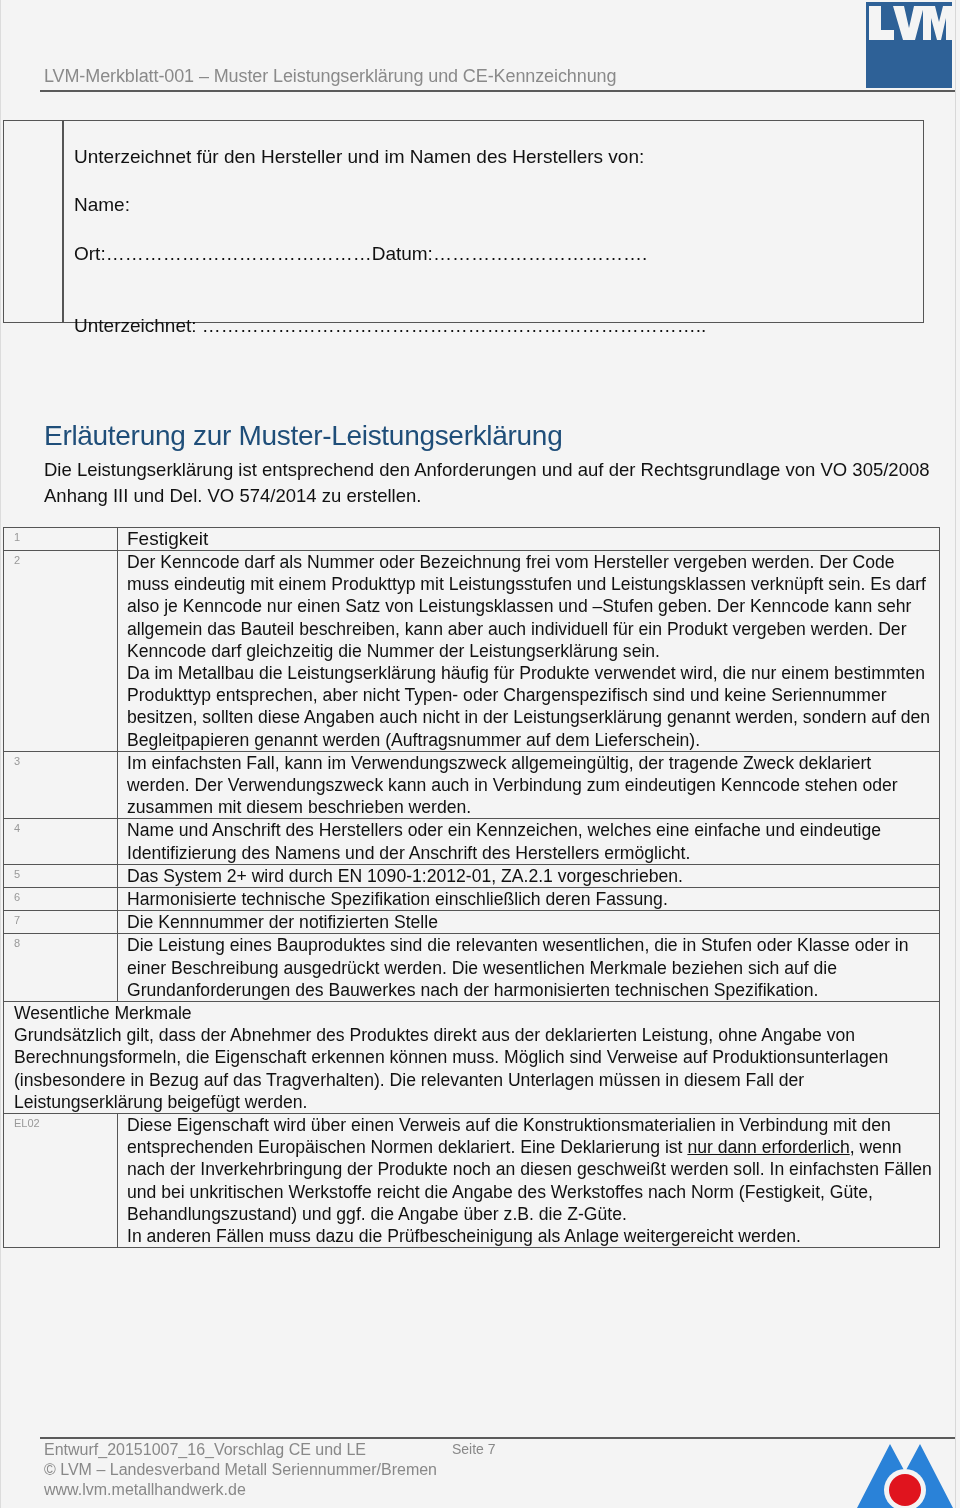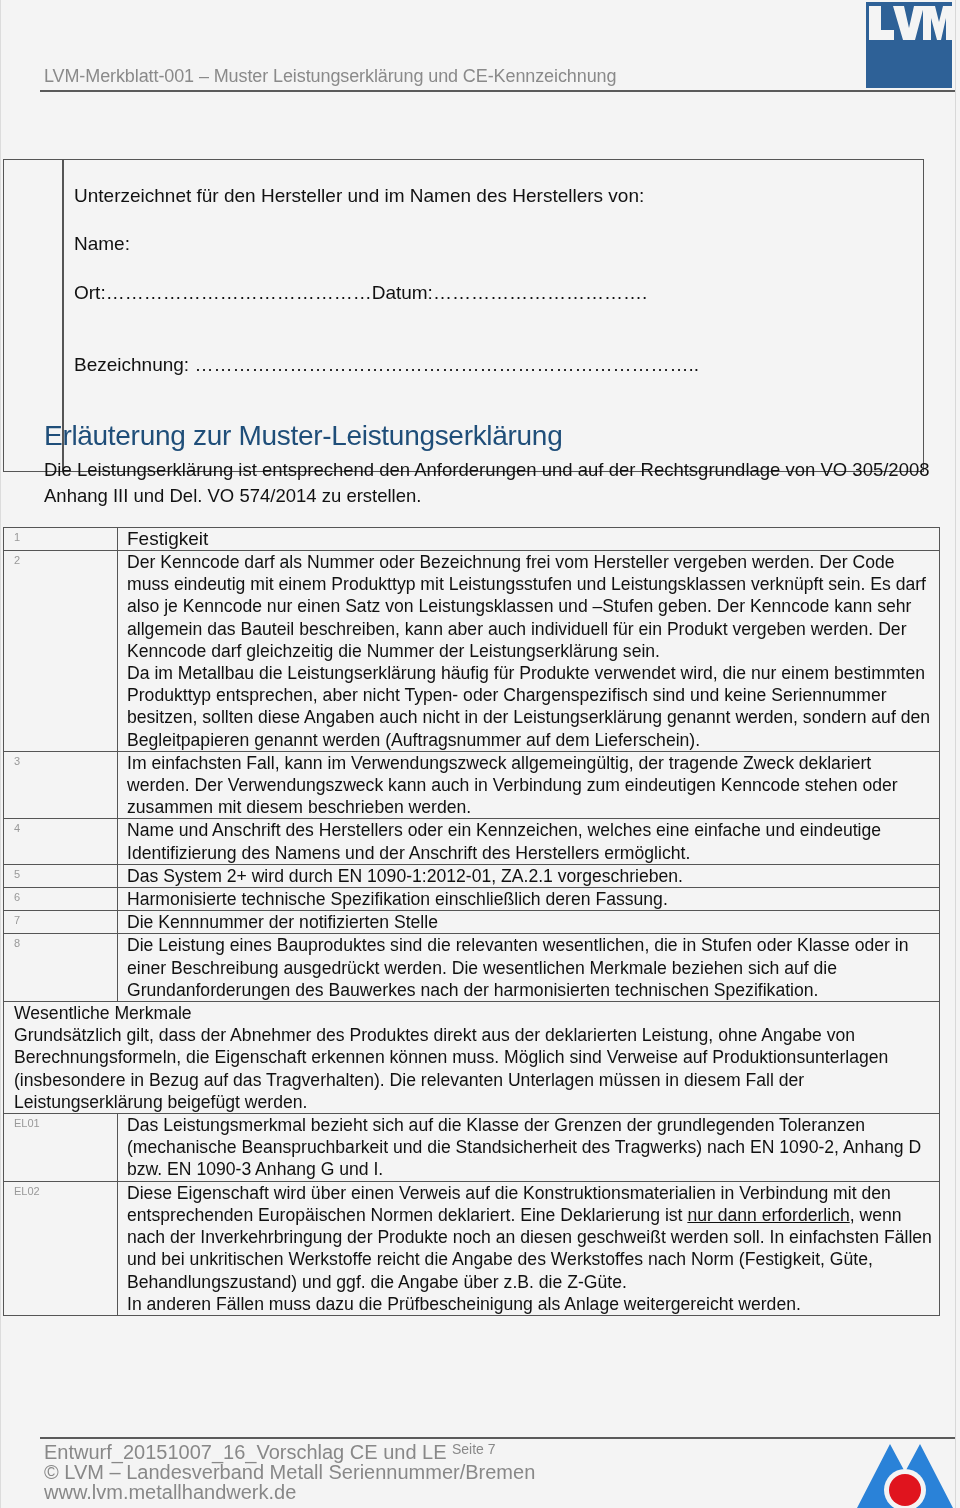--- a/index.html
+++ b/index.html
@@ -19,22 +19,22 @@
   }
   .header-line { position: absolute; left: 40px; top: 90px; width: 915px; height: 2px; background: #5a5a5a; }
   .logo-top {
     position: absolute; left: 866px; top: 2px; width: 86px; height: 86px;
     background: #2e6197;
   }
   .logo-top svg { display: block; }
 
   
   .sig-box {
-    position: absolute; left: 3px; top: 120px; width: 921px; height: 313px;
-    border: 1.5px solid #555; box-sizing: border-box; margin-top: 39px;
+    position: absolute; left: 3px; top: 120px; width: 921px; height: 203px;
+    border: 1.5px solid #555; box-sizing: border-box;
   }
   .sig-divider { position: absolute; left: 58px; top: 0; width: 1.5px; height: 100%; background: #555; }
   .sig-line { position: absolute; left: 70px; font-size: 19px; white-space: nowrap; color: #111; }
 
   
   .section-heading {
     position: absolute; left: 44px; top: 420px;
     font-size: 28px; color: #1f4e79; white-space: nowrap; letter-spacing: -0.3px;
   }
   .section-intro {
@@ -54,21 +54,21 @@
   .notes-table td.num {
     width: 103px; color: #999; font-size: 11px; line-height: 14px; padding: 2px 0 0 10px;
   }
   .notes-table td.text { color: #111; }
   .notes-table td.full { padding: 0 22px 0 10px; }
   .notes-table .u { text-decoration: underline; }
 
   
   .footer-line { position: absolute; left: 40px; top: 1437px; width: 915px; height: 2px; background: #5a5a5a; }
   .footer-text {
-    position: absolute; left: 44px; font-size: 20px; color: #888; white-space: nowrap;
+    position: absolute; left: 44px; font-size: 16px; color: #888; white-space: nowrap;
   }
   .footer-page { position: absolute; left: 452px; top: 1441px; font-size: 14px; color: #888; }
   .logo-bottom { position: absolute; left: 855px; top: 1440px; width: 100px; height: 68px; }
 </style>
 </head>
 <body>
 
 <div class="edge-left"></div>
 <div class="edge-right"></div>
 
@@ -84,21 +84,21 @@
 
     <path d="M57 4 H69 L73 20 L77 4 H86 V38 H80 V16 L75 38 H71 L65 16 V38 H57 Z" fill="#f4f4f4"></path>
   </svg>
 </div>
 
 <div class="sig-box">
   <div class="sig-divider"></div>
   <div class="sig-line" style="top:25px">Unterzeichnet für den Hersteller und im Namen des Herstellers von:</div>
   <div class="sig-line" style="top:73px">Name:</div>
   <div class="sig-line" style="top:122px">Ort:……………………………………Datum:…………………………….</div>
-  <div class="sig-line" style="top:194px">Bezeichnung: ……………………………………………………………………..</div>
+  <div class="sig-line" style="top:194px">Unterzeichnet: ……………………………………………………………………..</div>
 </div>
 
 <div class="section-heading">Erläuterung zur Muster-Leistungserklärung</div>
 <div class="section-intro">Die Leistungserklärung ist entsprechend den Anforderungen und auf der Rechtsgrundlage von VO 305/2008  Anhang III und Del. VO 574/2014 zu erstellen.</div>
 
 <table class="notes-table">
   <tbody>
       <tr>
     <td class="num">1</td>
     <td class="text" style="font-size:19px;line-height:22px">Festigkeit</td>
@@ -134,24 +134,20 @@
     <td class="num">8</td>
     <td class="text">Die Leistung eines Bauproduktes sind die relevanten wesentlichen, die in Stufen oder Klasse oder in einer Beschreibung ausgedrückt werden. Die wesentlichen Merkmale beziehen sich auf die Grundanforderungen des Bauwerkes nach der harmonisierten technischen Spezifikation.</td>
   </tr>
   <tr>
     <td class="full" colspan="2">
       <div>Wesentliche Merkmale</div>
       <div>Grundsätzlich gilt, dass der Abnehmer des Produktes direkt aus der deklarierten Leistung, ohne Angabe von Berechnungsformeln, die Eigenschaft erkennen können muss. Möglich sind Verweise auf Produktionsunterlagen (insbesondere in Bezug auf das Tragverhalten). Die relevanten Unterlagen müssen in diesem Fall der Leistungserklärung beigefügt werden.</div>
     </td>
   </tr>
   <tr>
-    <td class="num">EL01</td>
-    <td class="text">Das Leistungsmerkmal bezieht sich auf die Klasse der Grenzen der grundlegenden Toleranzen (mechanische Beanspruchbarkeit und die Standsicherheit des Tragwerks) nach EN 1090-2, Anhang D bzw. EN 1090-3 Anhang G und I.</td>
-  </tr>
-  <tr>
     <td class="num">EL02</td>
     <td class="text">
       <div><span>Diese Eigenschaft wird über einen Verweis auf die Konstruktionsmaterialien in Verbindung mit den entsprechenden Europäischen Normen deklariert. Eine Deklarierung ist </span><span class="u">nur dann erforderlich</span><span>, wenn nach der Inverkehrbringung der Produkte noch an diesen geschweißt werden soll. In einfachsten Fällen und bei unkritischen Werkstoffe reicht die Angabe des Werkstoffes nach Norm (Festigkeit, Güte, Behandlungszustand) und ggf. die Angabe über z.B. die Z-Güte.</span></div>
       <div>In anderen Fällen muss dazu die Prüfbescheinigung als Anlage weitergereicht werden.</div>
     </td>
   </tr>
 </tbody>
   </table>
 
 <div class="footer-line"></div>

